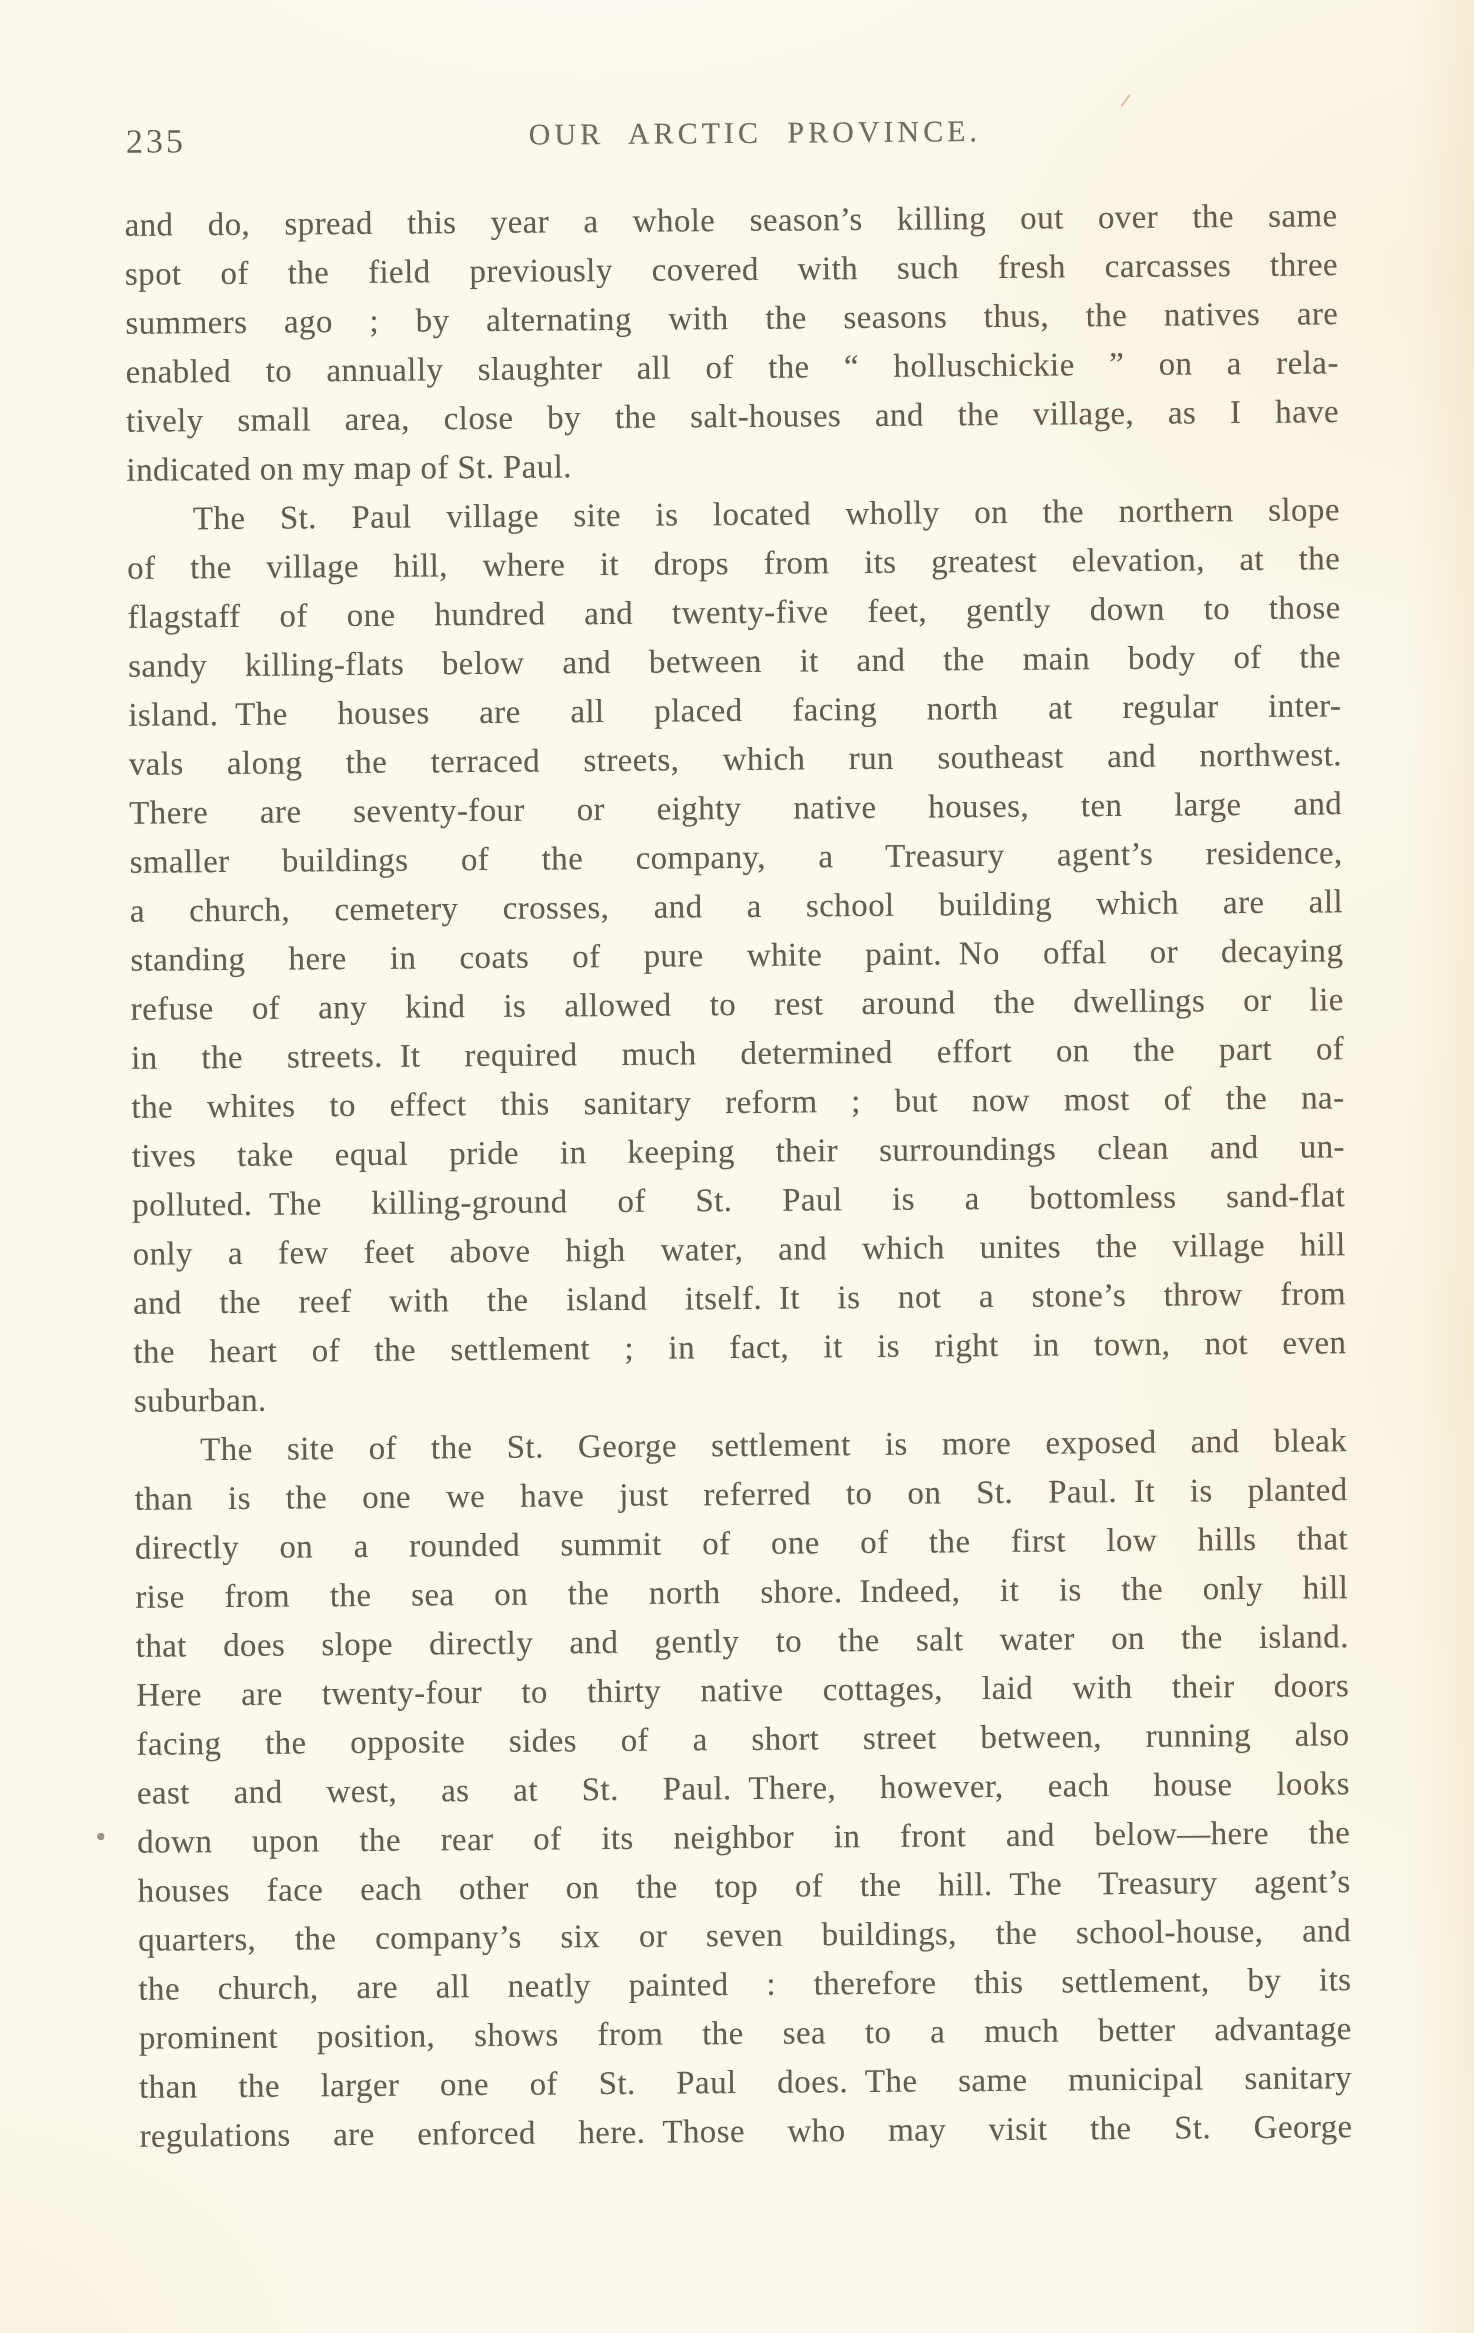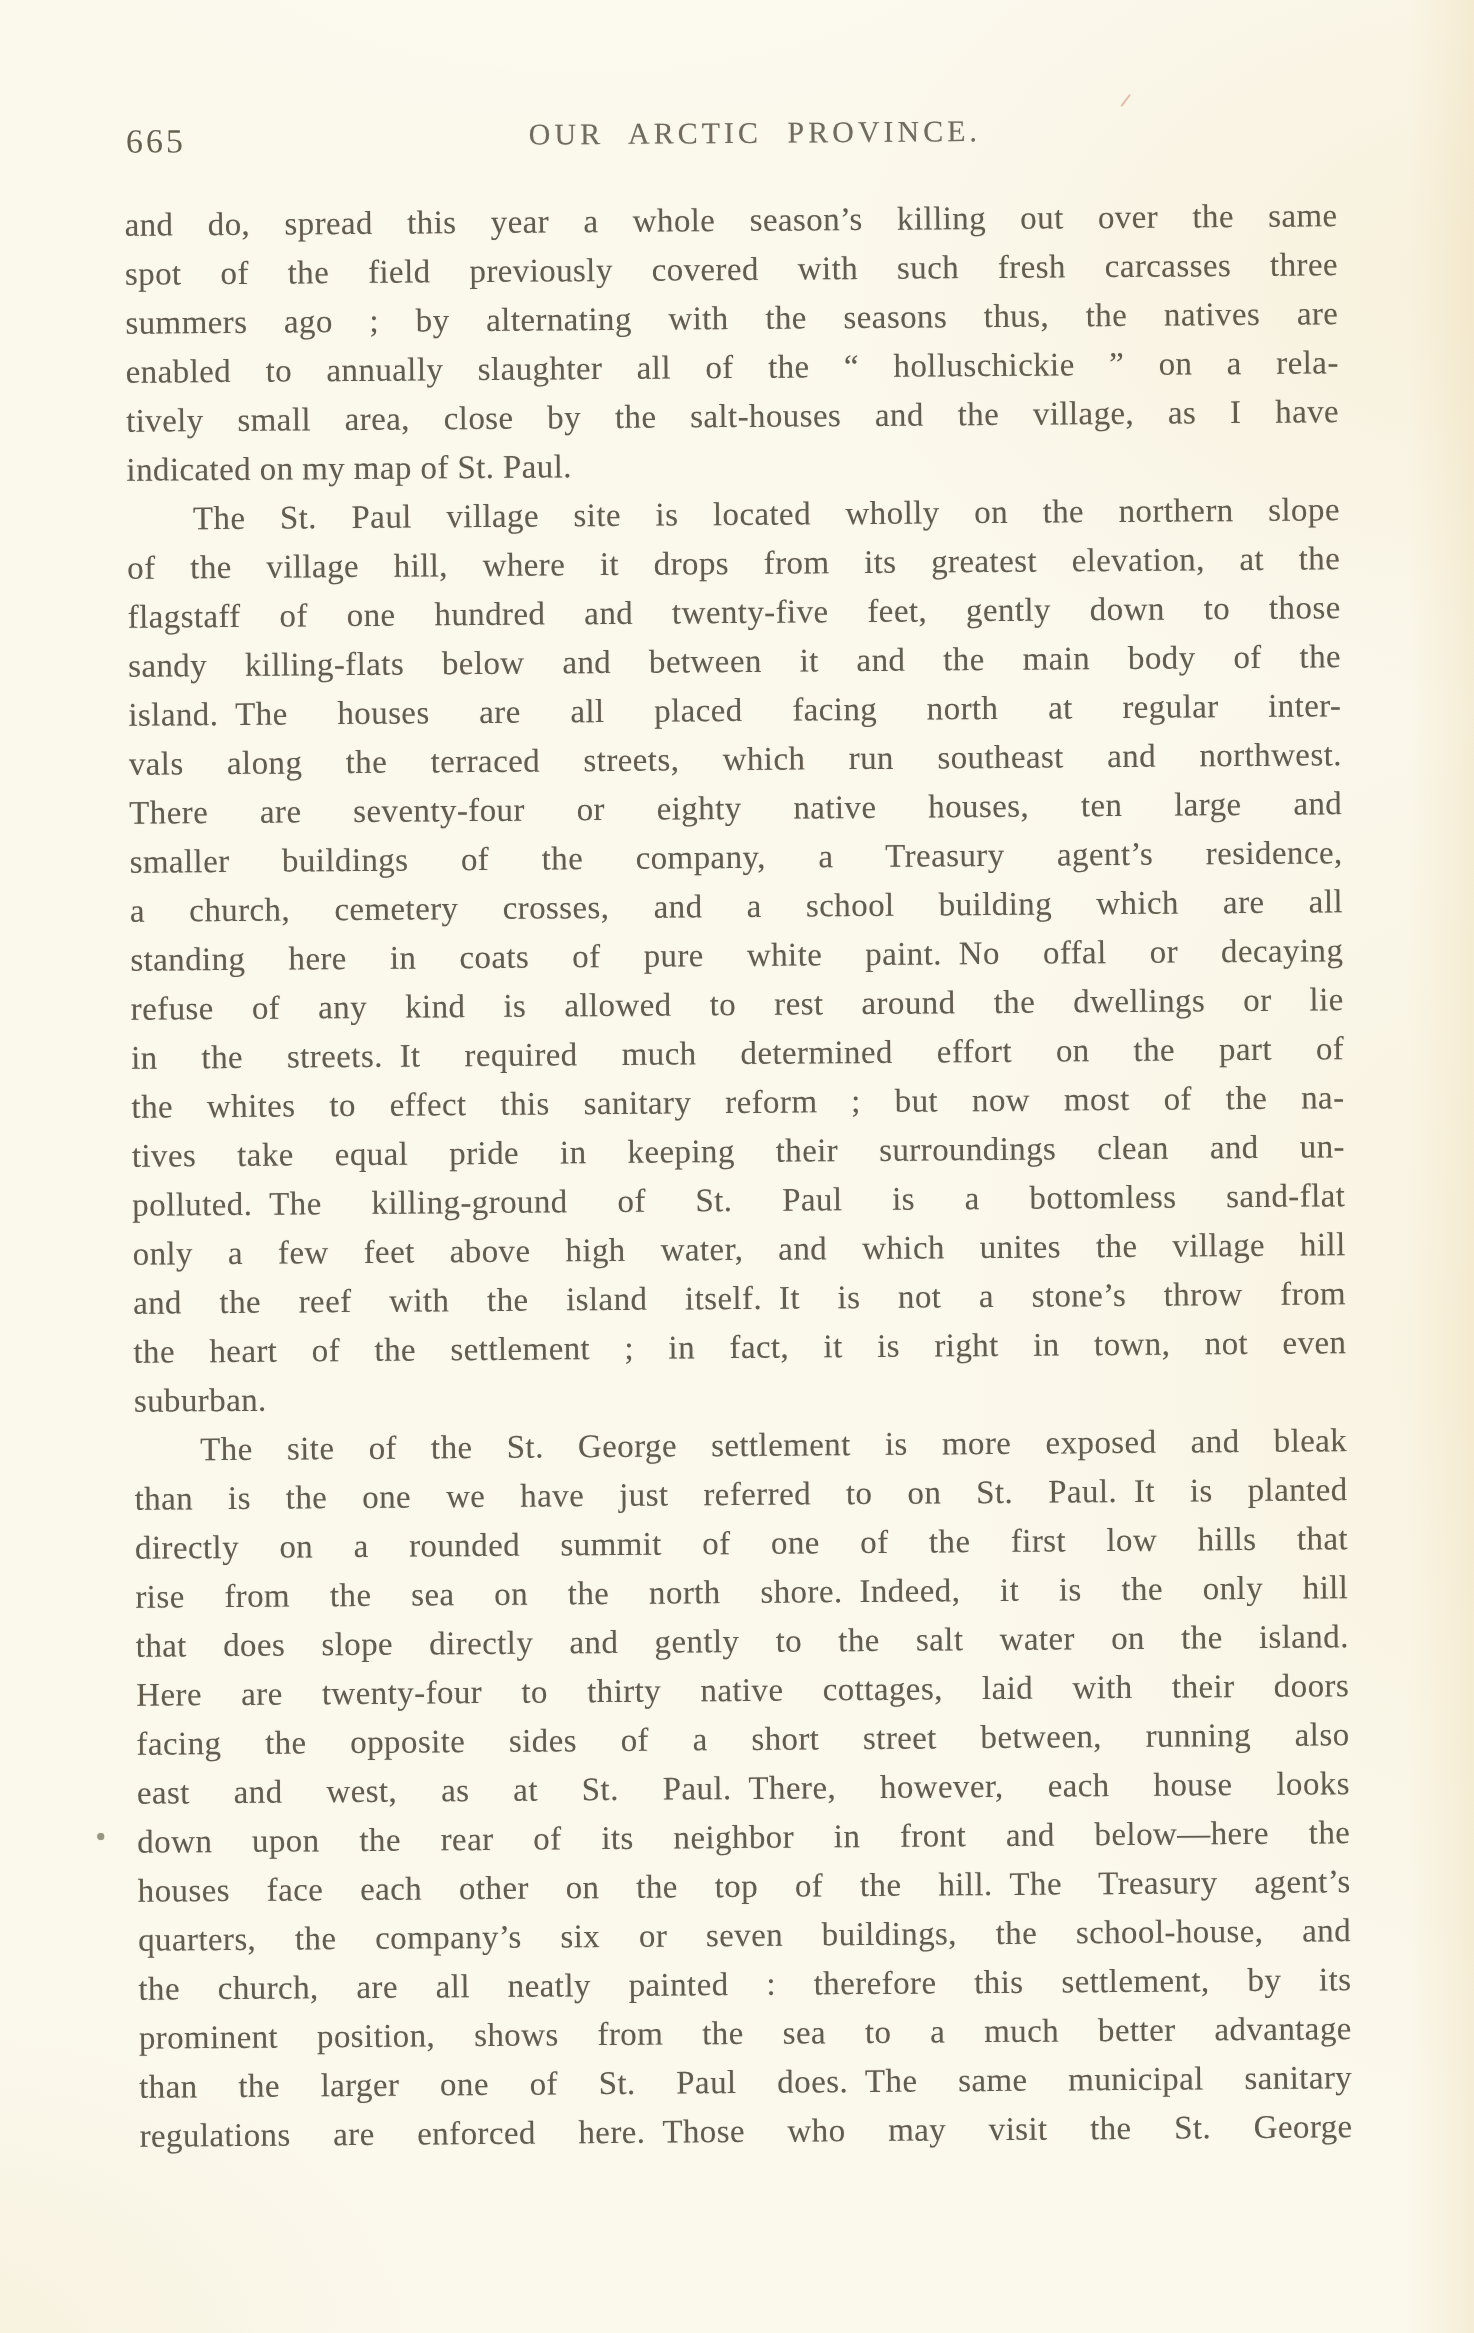--- a/index.html
+++ b/index.html
@@ -70,21 +70,21 @@
   }
 </style>
 </head>
 <body>
 
 <div class="paper"></div>
 
 <div class="content">
 
   <div class="running-header">
-    <span class="pagenum">665</span>
+    <span class="pagenum">235</span>
     <div class="head">OUR ARCTIC PROVINCE.</div>
   </div>
 
   <div class="page-body">
       <div class="line">and do, spread this year a whole season’s killing out over the same</div>
       <div class="line">spot of the field previously covered with such fresh carcasses three</div>
       <div class="line">summers ago ; by alternating with the seasons thus, the natives are</div>
       <div class="line">enabled to annually slaughter all of the “ holluschickie ” on a rela-</div>
       <div class="line">tively small area, close by the salt-houses and the village, as I have</div>
       <div class="line end">indicated on my map of St. Paul.</div>

